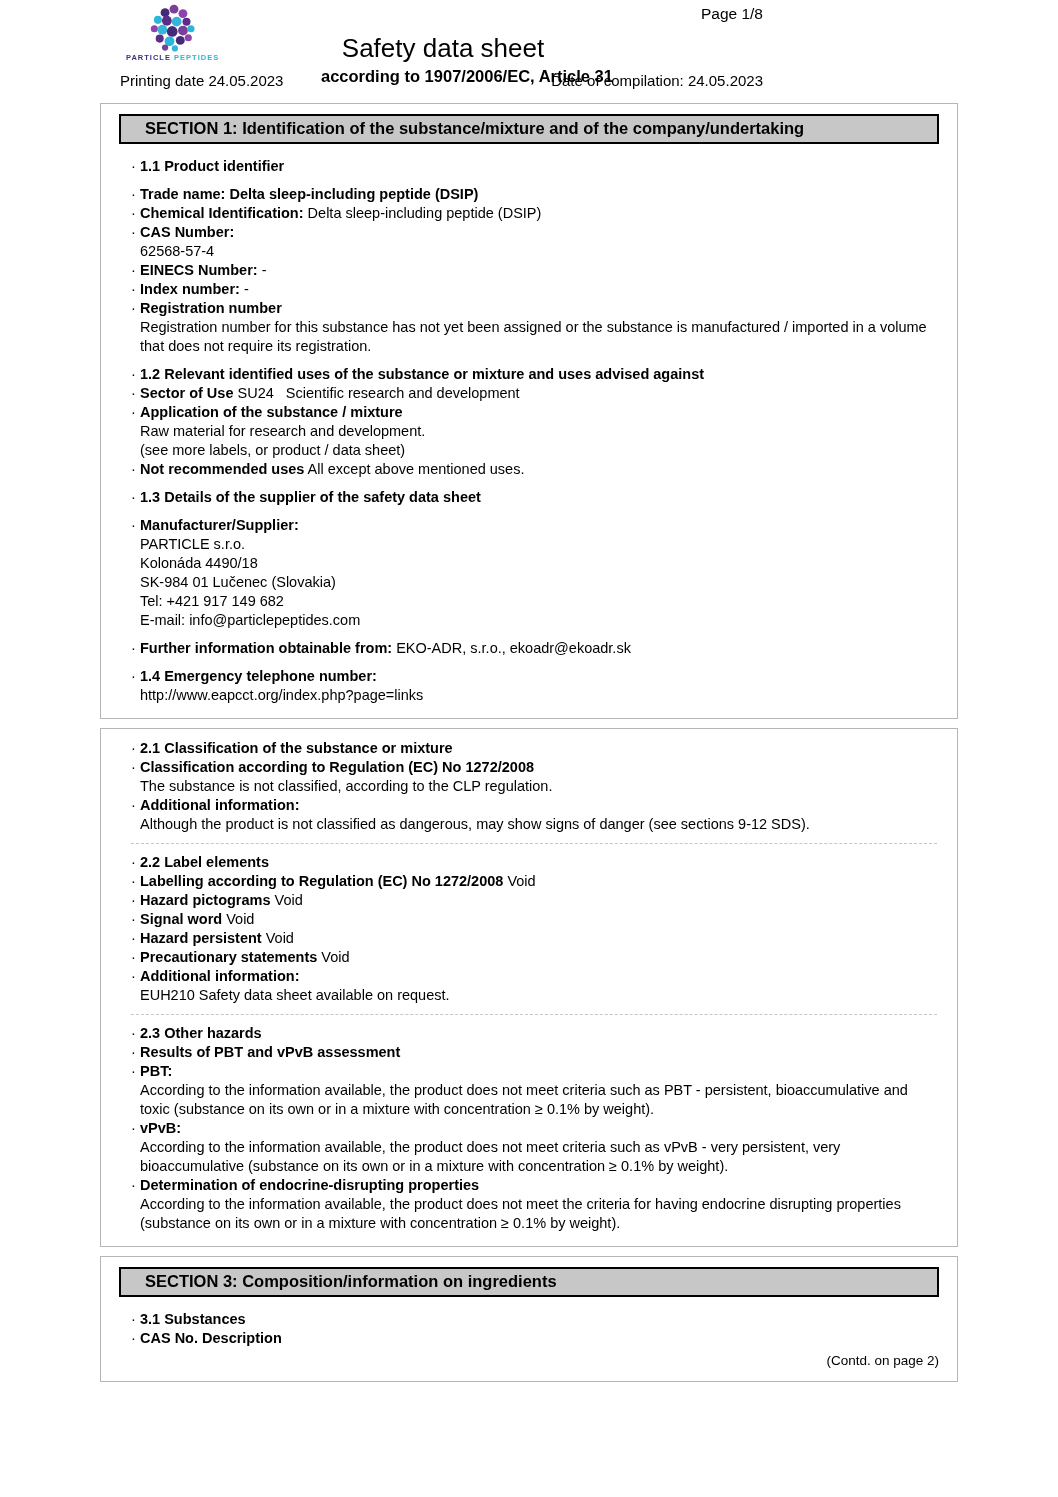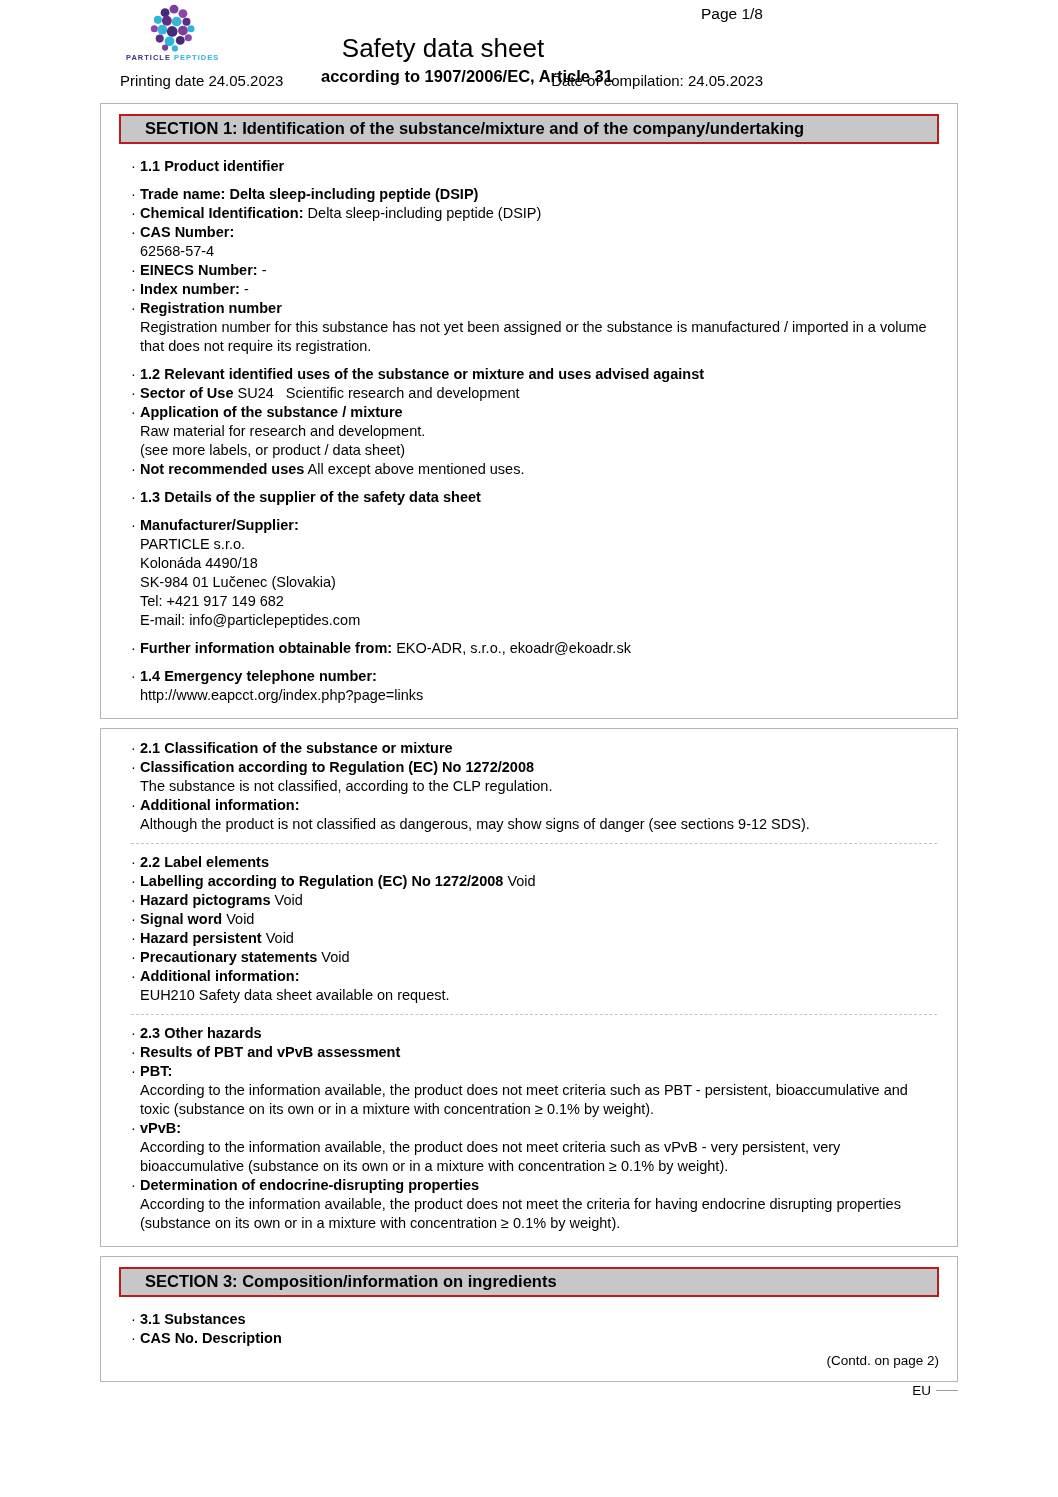--- a/index.html
+++ b/index.html
@@ -33,21 +33,21 @@
   
   .sections { position: absolute; top: 103px; left: 100px; width: 858px; }
   .section-box {
     border: 1px solid #b5b5b5;
     background: #fff;
     padding: 10px 16px 13px 16px;
     margin-bottom: 9px;
   }
   .section-bar {
     background: #c7c7c7;
-    border: 2px solid #b91c1c;
+    border: 2px solid #000000;
     font-size: 16.5px;
     font-weight: bold;
     padding: 3px 8px 4px 24px;
     margin: 0 2px 13px 2px;
   }
   .section-content { padding: 0 4px 0 14px; }
   .block { margin-top: 9px; }
   .block:first-child { margin-top: 0; }
   .divider { border-top: 1px dashed #c6c6c6; margin-top: 9px; }
   .line {
@@ -196,18 +196,14 @@
         <div class="section-content">
           <div class="block">
             <div class="line"><span class="bullet">·</span><span class="bseg">3.1 Substances</span></div>
             <div class="line"><span class="bullet">·</span><span class="bseg">CAS No. Description</span></div>
           </div>
         </div>
         <div class="contd">(Contd. on page 2)</div>
       </div>
     </div>
 
-  <div class="eu-row">
-    <span>EU</span>
-    <span class="eu-dash"></span>
-  </div>
 
 </div>
 
 </body></html>

